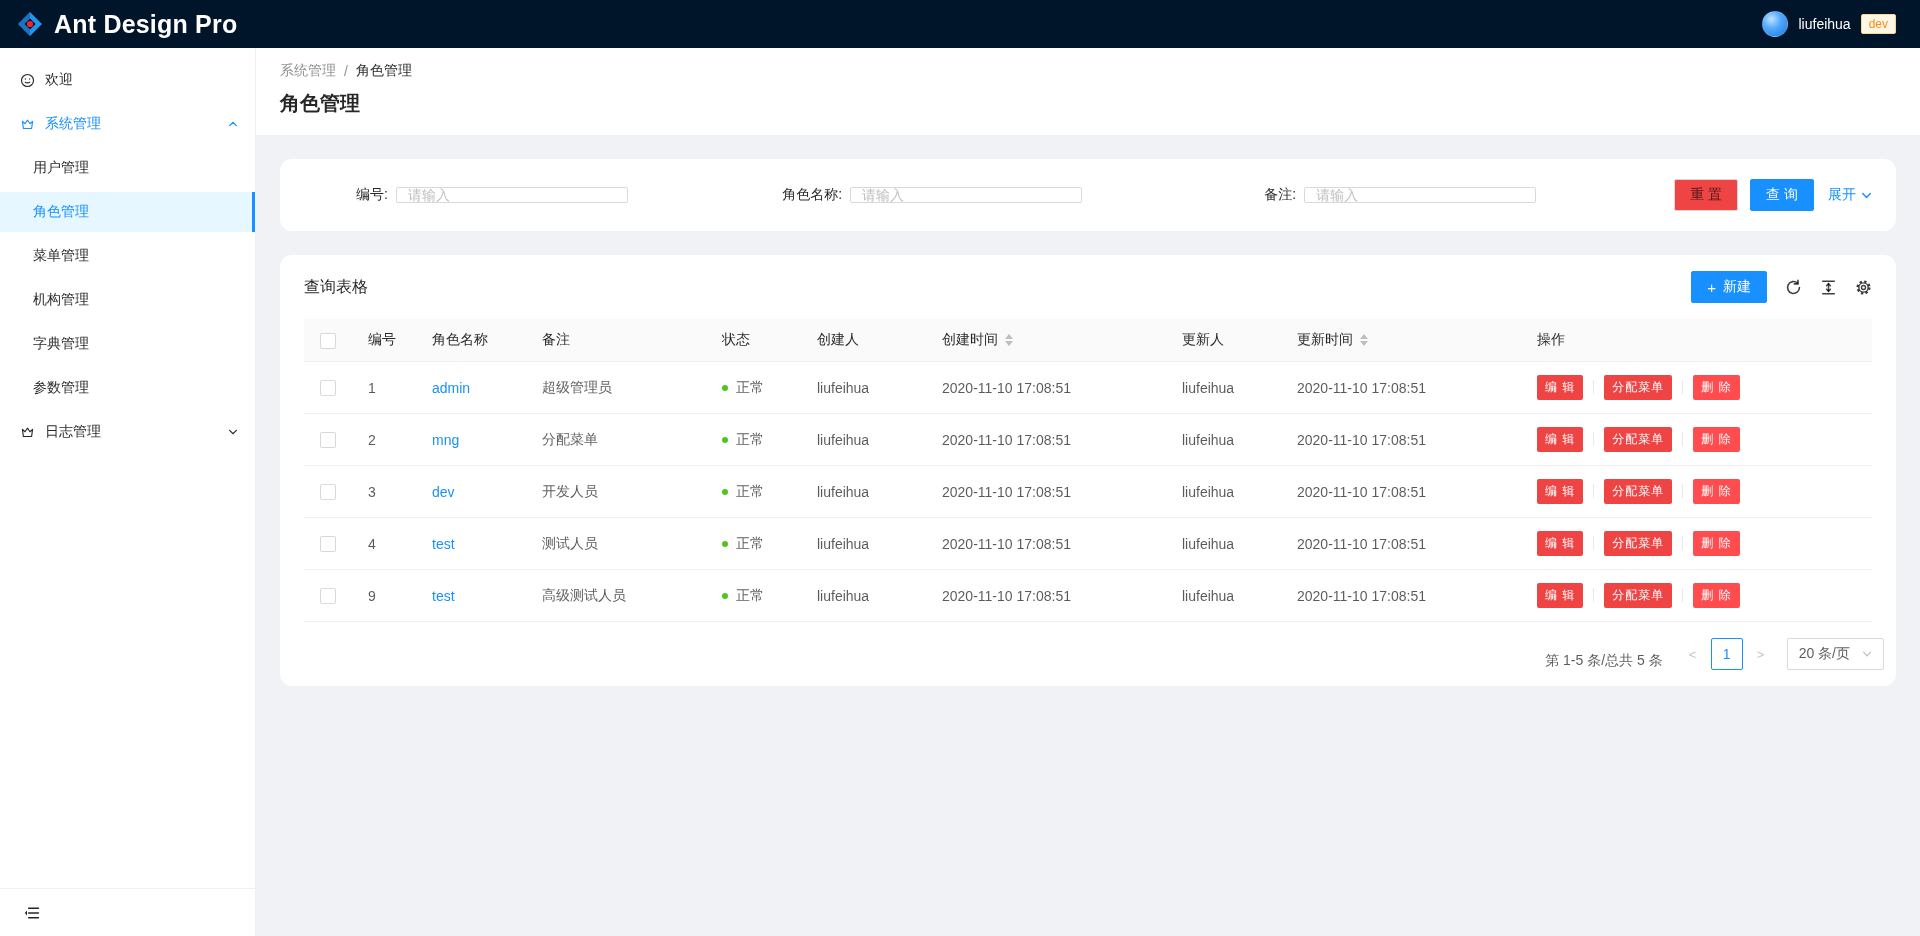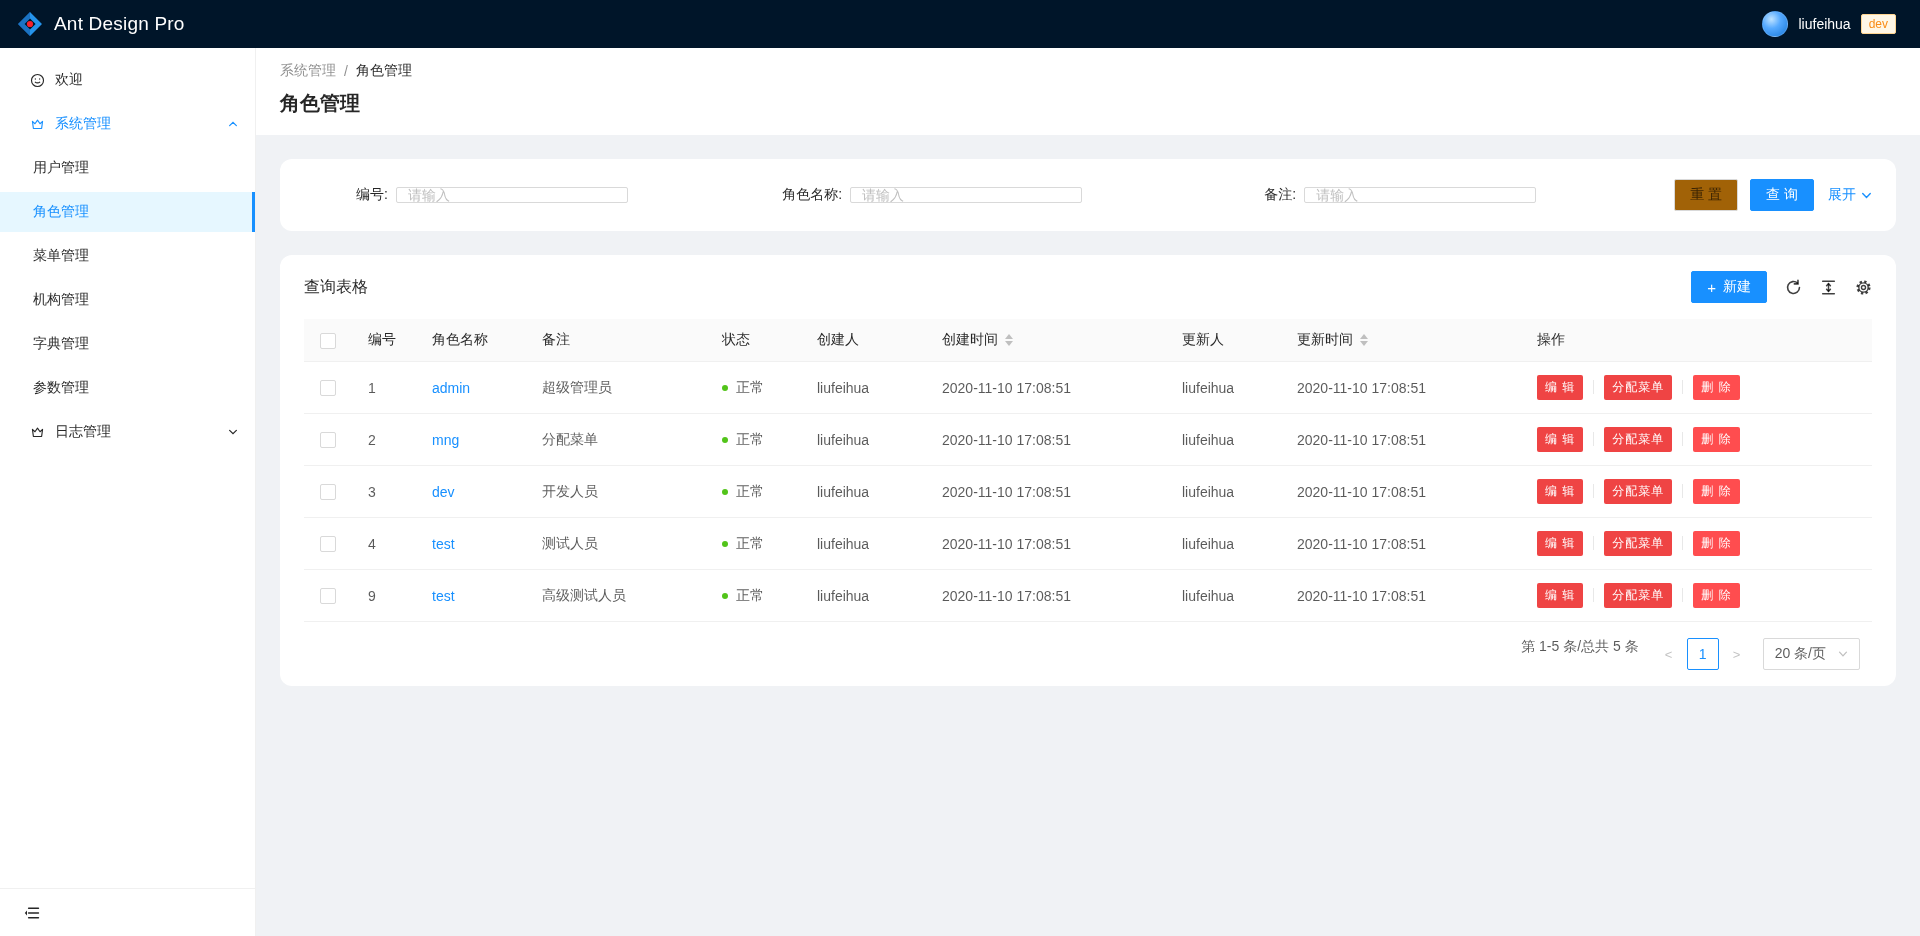--- a/index.html
+++ b/index.html
@@ -7,36 +7,36 @@
   body {
     font-family: "Liberation Sans", "DejaVu Sans", sans-serif;
     font-size: 14px; color: rgba(0,0,0,.65); background:#f0f2f5;
   }
   .app { display:flex; flex-direction:column; height:100%; }
 
   
   .top { height:48px; background:#001529; display:flex; align-items:center;
          justify-content:space-between; padding:0 24px 0 16px; flex:none; }
   .brand { display:flex; align-items:center; gap:10px; cursor:pointer; }
-  .brand-title { color:#fff; font-size:19px; font-weight:400; letter-spacing:.2px; }
+  .brand-title { color:#fff; font-size:25px; font-weight:700; letter-spacing:.2px; }
   .top-right { display:flex; align-items:center; gap:10px; }
   .avatar { width:26px; height:26px; border-radius:50%;
             background: radial-gradient(circle at 35% 30%, #bfe3ff 0%, #56aaff 40%, #1677d9 100%);
             border:1px solid rgba(255,255,255,.15); }
   .username { color:#fff; }
   .tag-dev { font-size:12px; line-height:18px; padding:0 7px; border-radius:2px;
              background:#fff7e6; border:1px solid #ffd591; color:#fa8c16; }
 
   
   .lower { flex:1; display:flex; min-height:0; }
   .sider { width:256px; background:#fff; border-right:1px solid #f0f0f0;
            display:flex; flex-direction:column; flex:none; }
   .menu { flex:1; padding-top:8px; }
   .menu-item { height:40px; margin:4px 0; display:flex; align-items:center;
-               padding-left:30px; color:rgba(0,0,0,.85); position:relative; cursor:pointer; }
+               padding-left:20px; color:rgba(0,0,0,.85); position:relative; cursor:pointer; }
   .menu-item svg.mi { width:15px; height:15px; margin-right:10px; flex:none; }
   .menu-item.blue { color:#1890ff; }
   .menu-child { padding-left:33px; }
   .menu-child.selected { background:#e6f7ff; color:#1890ff; }
   .menu-child.selected::after { content:""; position:absolute; right:0; top:0; bottom:0;
                width:3px; background:#1890ff; }
   .chev { margin-left:auto; margin-right:16px; width:12px; height:12px; }
   .sider-foot { height:48px; border-top:1px solid #f0f0f0; display:flex;
                 align-items:center; padding-left:24px; color:rgba(0,0,0,.85); flex:none; }
   .sider-foot svg { width:16px; height:16px; cursor:pointer; }
@@ -55,21 +55,21 @@
   .search-card { display:flex; align-items:center; padding:20px 24px; margin-bottom:24px; }
   .search-form { flex:1; display:flex; }
   .form-item { flex:1; display:flex; align-items:center; }
   .form-label { min-width:84px; text-align:right; margin-right:8px; color:rgba(0,0,0,.85); }
   .ant-input { width:232px; height:16px; border:1px solid #d9d9d9; border-radius:2px;
                padding:0 11px; font-size:14px; color:rgba(0,0,0,.65); outline:none;
                font-family:inherit; }
   .ant-input::placeholder { color:#bfbfbf; }
   .search-actions { display:flex; align-items:center; margin-left:8px; flex:none; }
   .btn { height:32px; padding:0 15px; border-radius:2px; border:1px solid #d9d9d9;
-         background:#a16207; color:rgba(0,0,0,.65); font-size:14px; cursor:pointer;
+         background:#ef4444; color:rgba(0,0,0,.65); font-size:14px; cursor:pointer;
          font-family:inherit; }
   .btn + .btn { margin-left:12px; }
   .btn-primary { background:#1890ff; border-color:#1890ff; color:#fff; }
   .link-expand { color:#1890ff; margin-left:14px; display:flex; align-items:center;
                  gap:5px; cursor:pointer; }
   .link-expand svg { width:11px; height:11px; }
 
   
   .table-card { padding-bottom:16px; }
   .card-head { display:flex; align-items:center; justify-content:space-between;
@@ -98,22 +98,22 @@
   .caret.down { border-top:5px solid #bfbfbf; }
 
   .btn-xs { height:25px; padding:0 8px; font-size:12px; border-radius:2px; border:none;
             color:#fff; cursor:pointer; font-family:inherit; letter-spacing:1px; }
   .btn-xs.primary { background:#ef4444; }
   .btn-xs.danger { background:#ff4d4f; }
   .vdiv { display:inline-block; width:1px; height:14px; background:#e8e8e8;
           margin:0 10px; vertical-align:middle; }
 
   
-  .pagination { display:flex; align-items:flex-start; justify-content:flex-end;
-                padding:16px 36px 0; color:rgba(0,0,0,.65); }
+  .pagination { display:flex; align-items:flex-end; justify-content:flex-end;
+                padding:16px 12px 0; color:rgba(0,0,0,.65); }
   .pg-total { margin-right:16px; }
   .pg-arrow { width:28px; height:32px; display:flex; align-items:center; justify-content:center;
               color:rgba(0,0,0,.25); font-size:13px; cursor:pointer; }
   .pg-num { width:32px; height:32px; border:1px solid #1890ff; color:#1890ff; border-radius:2px;
             display:flex; align-items:center; justify-content:center; background:#fff;
             margin:0 4px; cursor:pointer; }
   .pg-size { height:32px; border:1px solid #d9d9d9; border-radius:2px; display:flex;
              align-items:center; gap:12px; padding:0 11px; background:#fff;
              color:rgba(0,0,0,.65); margin-left:12px; cursor:pointer; }
   .pg-size svg { width:10px; height:10px; color:#bfbfbf; }

